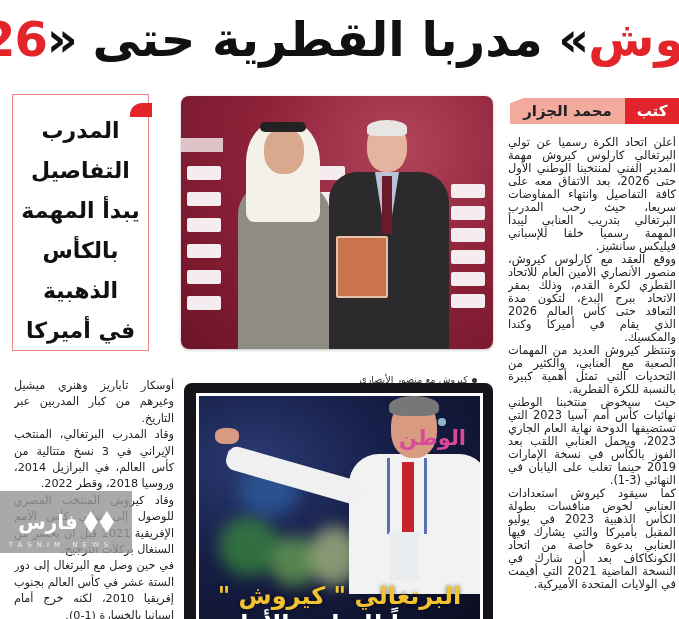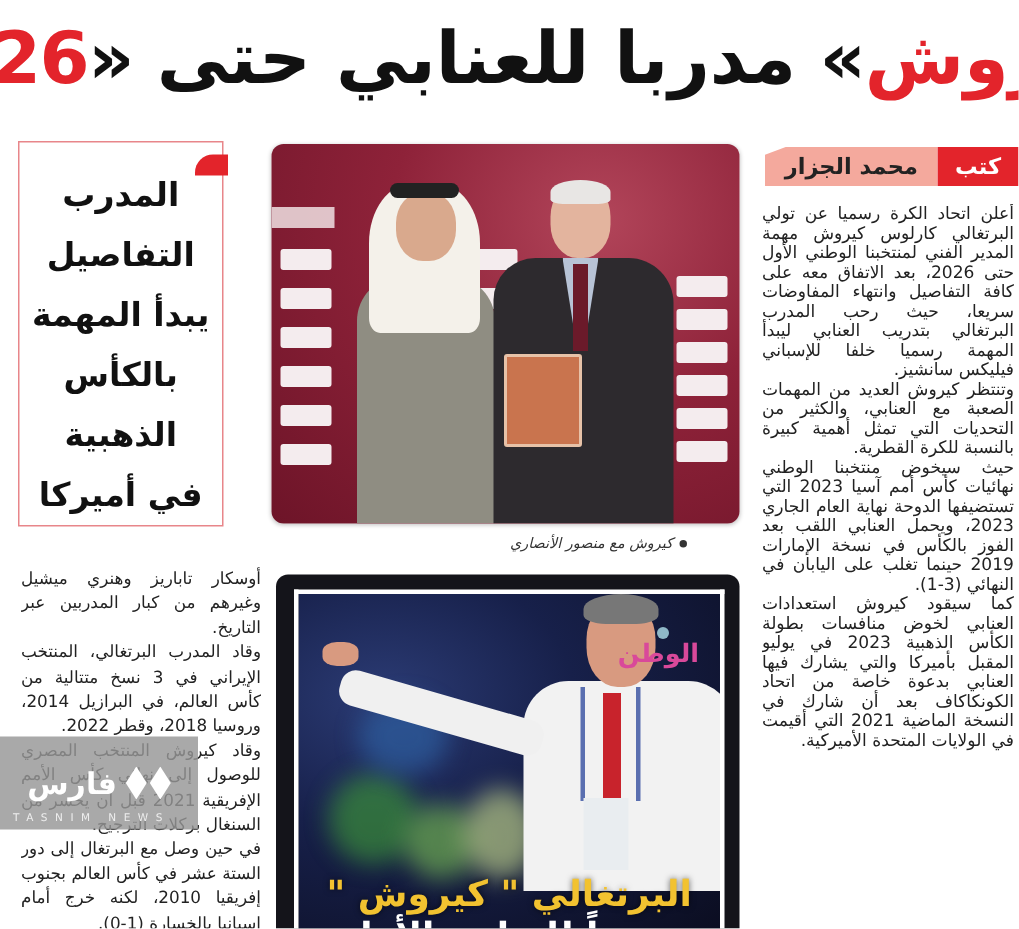--- a/index.html
+++ b/index.html
@@ -101,22 +101,22 @@
   .photo1 .man-right .hair { position: absolute; left: 38px; top: 2px; width: 40px; height: 16px; background: #e8e6e4; border-radius: 50% 50% 20% 20%; }
   .photo1 .man-right .body { position: absolute; left: 0; top: 54px; width: 120px; height: 177px; background: #2d2a2e; border-radius: 28px 30px 0 0; }
   .photo1 .man-right .shirt { position: absolute; left: 46px; top: 54px; width: 24px; height: 60px; background: #b8c3d6; clip-path: polygon(0 0,100% 0,60% 100%,40% 100%); }
   .photo1 .man-right .tie { position: absolute; left: 53px; top: 58px; width: 10px; height: 58px; background: #6b1a2a; }
   .photo1 .folder {
     position: absolute; left: 155px; top: 140px; width: 52px; height: 62px;
     background: #c9744e; border: 2px solid #e7c2a8; border-radius: 2px;
   }
 
   .caption1 {
-    position: absolute; top: 357px; left: 340px; width: 156px;
-    direction: rtl; text-align: left; font-size: 9.6px; color: #333; font-style: italic;
+    position: absolute; top: 374px; left: 340px; width: 156px;
+    direction: rtl; text-align: center; font-size: 9.6px; color: #333;
   }
   .caption1 .bullet { display: inline-block; width: 5px; height: 5px; background: #333; border-radius: 50%; margin-left: 4px; vertical-align: middle; }
 
   
   .photo2 {
     position: absolute; top: 383px; left: 184px; width: 309px; height: 236px;
     border-radius: 8px 8px 0 0; overflow: hidden; background: #14141a;
   }
   .photo2 .inner {
     position: absolute; top: 10px; left: 12px; right: 10px; bottom: -4px;
@@ -128,21 +128,21 @@
   .photo2 .coach-head { position: absolute; left: 192px; top: 4px; width: 46px; height: 58px; background: #d89a80; border-radius: 45%; }
   .photo2 .coach-hair { position: absolute; left: 190px; top: 0; width: 50px; height: 20px; background: #777; border-radius: 50% 50% 30% 30%; }
   .photo2 .coach-body { position: absolute; left: 150px; top: 58px; width: 140px; height: 140px; background: #f2f2f2; border-radius: 30px 30px 0 0; }
   .photo2 .coach-arm { position: absolute; left: 28px; top: 48px; width: 140px; height: 24px; background: #f0f0f0; transform: rotate(16deg); transform-origin: left; border-radius: 10px; }
   .photo2 .coach-hand { position: absolute; left: 16px; top: 32px; width: 24px; height: 16px; background: #d89a80; border-radius: 40%; }
   .photo2 .coach-tie { position: absolute; left: 203px; top: 66px; width: 12px; height: 70px; background: #c8232c; }
   .photo2 .lanyard { position: absolute; left: 188px; top: 62px; width: 40px; height: 76px; border-left: 3px solid #5a6fb0; border-right: 3px solid #5a6fb0; }
   .photo2 .badge { position: absolute; left: 190px; top: 136px; width: 30px; height: 48px; background: #e9edf0; }
   .photo2 .logo {
     position: absolute; top: 30px; right: 14px; color: #d9499a;
-    font-size: 17px; font-weight: bold; direction: rtl;
+    font-size: 21px; font-weight: bold; direction: rtl;
   }
   .photo2 .logo-dot { position: absolute; top: 22px; right: 34px; width: 8px; height: 8px; border-radius: 50%; background: #8fb8c8; }
   .photo2 .overlay-title {
     position: absolute; left: 0; right: 0; top: 186px;
     direction: rtl; text-align: center; color: #f2c230;
     font-size: 24px; font-weight: bold; white-space: nowrap;
     text-shadow: 0 0 4px rgba(0,0,0,0.6);
   }
   .photo2 .overlay-sub {
     position: absolute; left: 0; right: 0; top: 214px;
@@ -151,34 +151,35 @@
   }
 </style>
 </head>
 <body>
 
 <div class="headline">
 
   <span class="red">كيروش</span>
   <span class="q">»</span>
   <span>&nbsp;</span>
-  <span class="black">مدربا للعنابي حتى</span>
+  <span class="black">مدربا القطرية حتى</span>
   <span>&nbsp;</span>
   <span class="q">«</span>
   <span class="red">2026</span>
 
 </div>
 
 <div class="byline">
   <div class="tag">كتب</div>
   <div class="name">محمد الجزار</div>
 </div>
 
 <div class="article-right">
   <p>أعلن اتحاد الكرة رسميا عن تولي البرتغالي كارلوس كيروش مهمة المدير الفني لمنتخبنا الوطني الأول حتى 2026، بعد الاتفاق معه على كافة التفاصيل وانتهاء المفاوضات سريعا، حيث رحب المدرب البرتغالي بتدريب العنابي ليبدأ المهمة رسميا خلفا للإسباني فيليكس سانشيز.</p>
+  <p>ووقع العقد مع كارلوس كيروش، منصور الأنصاري الأمين العام للاتحاد القطري لكرة القدم، وذلك بمقر الاتحاد ببرج البدع، لتكون مدة التعاقد حتى كأس العالم 2026 الذي يقام في أميركا وكندا والمكسيك.</p>
   <p>وتنتظر كيروش العديد من المهمات الصعبة مع العنابي، والكثير من التحديات التي تمثل أهمية كبيرة بالنسبة للكرة القطرية.</p>
   <p>حيث سيخوض منتخبنا الوطني نهائيات كأس أمم آسيا 2023 التي تستضيفها الدوحة نهاية العام الجاري 2023، ويحمل العنابي اللقب بعد الفوز بالكأس في نسخة الإمارات 2019 حينما تغلب على اليابان في النهائي (3-1).</p>
   <p>كما سيقود كيروش استعدادات العنابي لخوض منافسات بطولة الكأس الذهبية 2023 في يوليو المقبل بأميركا والتي يشارك فيها العنابي بدعوة خاصة من اتحاد الكونكاكاف بعد أن شارك في النسخة الماضية 2021 التي أقيمت في الولايات المتحدة الأميركية.</p>
 
 </div>
 
 <div class="pullquote">
   <div class="corner"></div>
   <div class="text">
     <div>المدرب</div>

